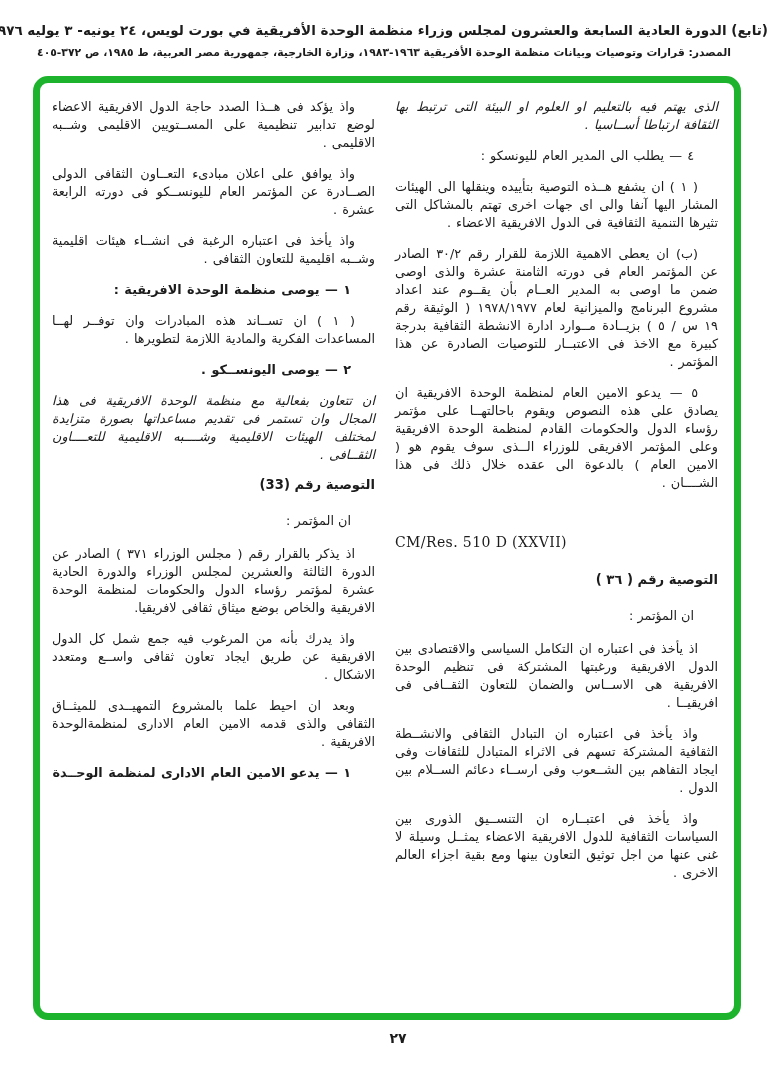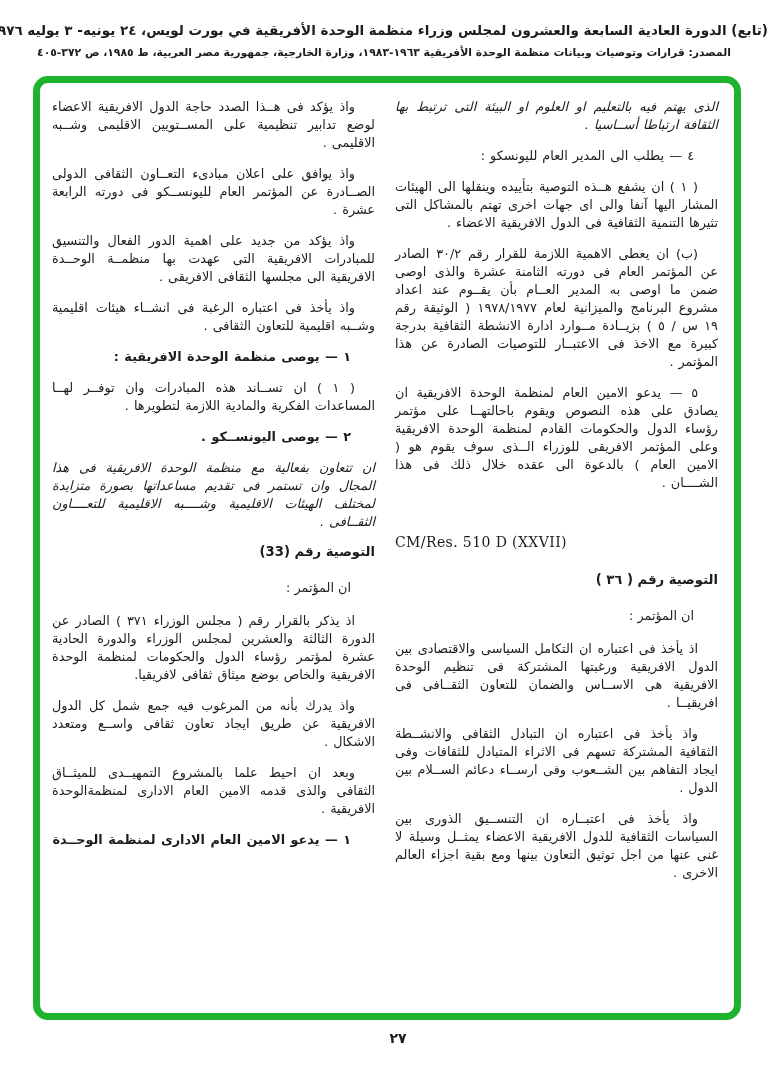--- a/index.html
+++ b/index.html
@@ -104,21 +104,20 @@
         <p class="rec-heading">التوصية رقم ( ٣٦ )</p>
         <p class="conf-lead">ان المؤتمر :</p>
         <p class="p">اذ يأخذ فى اعتباره ان التكامل السياسى والاقتصادى بين الدول الافريقية ورغبتها المشتركة فى تنظيم الوحدة الافريقية هى الاســاس والضمان للتعاون الثقــافى فى افريقيــا .</p>
         <p class="p">واذ يأخذ فى اعتباره ان التبادل الثقافى والانشــطة الثقافية المشتركة تسهم فى الاثراء المتبادل للثقافات وفى ايجاد التفاهم بين الشــعوب وفى ارســاء دعائم الســلام بين الدول .</p>
         <p class="p">واذ يأخذ فى اعتبــاره ان التنســيق الذورى بين السياسات الثقافية للدول الافريقية الاعضاء يمثــل وسيلة لا غنى عنها من اجل توثيق التعاون بينها ومع بقية اجزاء العالم الاخرى .</p>
       </section>
 
       <section class="col">
         <p class="p">واذ يؤكد فى هــذا الصدد حاجة الدول الافريقية الاعضاء لوضع تدابير تنظيمية على المســتويين الاقليمى وشــبه الاقليمى .</p>
         <p class="p">واذ يوافق على اعلان مبادىء التعــاون الثقافى الدولى الصــادرة عن المؤتمر العام لليونســكو فى دورته الرابعة عشرة .</p>
-        <p class="p">واذ يؤكد من جديد على اهمية الدور الفعال والتنسيق للمبادرات الافريقية التى عهدت بها منظمــة الوحــدة الافريقية الى مجلسها الثقافى الافريقى .</p>
         <p class="p">واذ يأخذ فى اعتباره الرغبة فى انشــاء هيئات اقليمية وشــبه اقليمية للتعاون الثقافى .</p>
         <p class="p lead boldline">١ — يوصى منظمة الوحدة الافريقية :</p>
         <p class="p">( ١ ) ان تســاند هذه المبادرات وان توفــر لهــا المساعدات الفكرية والمادية اللازمة لتطويرها .</p>
         <p class="p lead boldline">٢ — يوصى اليونســكو .</p>
         <p class="p noindent">ان تتعاون بفعالية مع منظمة الوحدة الافريقية فى هذا المجال وان تستمر فى تقديم مساعداتها بصورة متزايدة لمختلف الهيئات الاقليمية وشــــبه الاقليمية للتعــــاون الثقــافى .</p>
         <p class="rec-heading">التوصية رقم (33)</p>
         <p class="conf-lead">ان المؤتمر :</p>
         <p class="p">اذ يذكر بالقرار رقم ( مجلس الوزراء ٣٧١ ) الصادر عن الدورة الثالثة والعشرين لمجلس الوزراء والدورة الحادية عشرة لمؤتمر رؤساء الدول والحكومات لمنظمة الوحدة الافريقية والخاص بوضع ميثاق ثقافى لافريقيا.</p>
         <p class="p">واذ يدرك بأنه من المرغوب فيه جمع شمل كل الدول الافريقية عن طريق ايجاد تعاون ثقافى واســع ومتعدد الاشكال .</p>
         <p class="p">وبعد ان احيط علما بالمشروع التمهيــدى للميثــاق الثقافى والذى قدمه الامين العام الادارى لمنظمةالوحدة الافريقية .</p>

